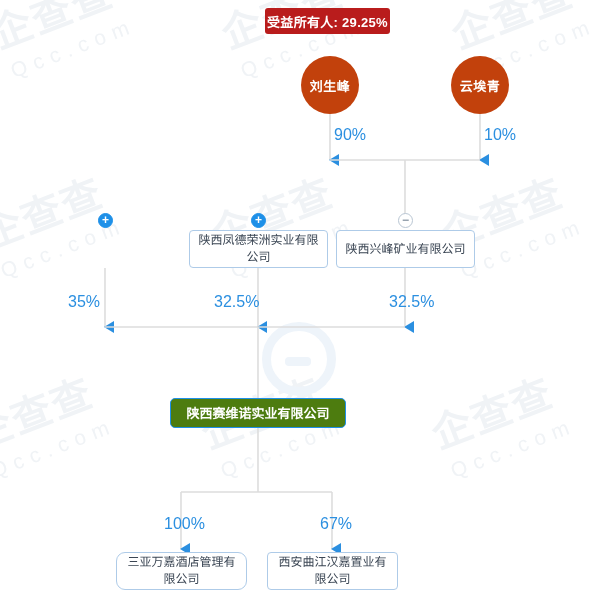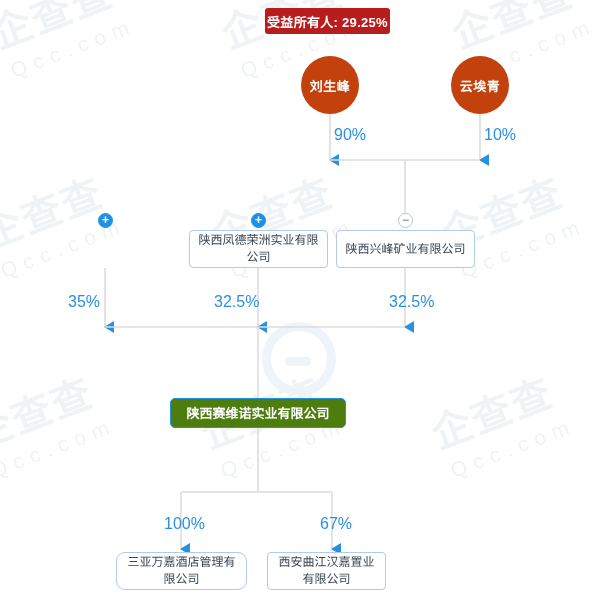--- a/index.html
+++ b/index.html
@@ -304,18 +304,18 @@
       <span>陕西赛维诺实业有限公司</span>
     </div>
 
     <div class="pct-label" style="left:164px; top:515px;">100%</div>
     <div class="pct-label" style="left:320px; top:515px;">67%</div>
 
     <div class="node company-box" style="left:116px; top:552px; width:131px; height:38px;border-radius:9px;">
       <span>三亚万嘉酒店管理有限公司</span>
     </div>
 
-    <div class="node company-box" style="left:267px; top:552px; width:119px; height:38px;">
+    <div class="node company-box" style="left:267px; top:552px; width:131px; height:38px;">
       <span>西安曲江汉嘉置业有限公司</span>
     </div>
 
   </div>
 </div>
 
 </body></html>

